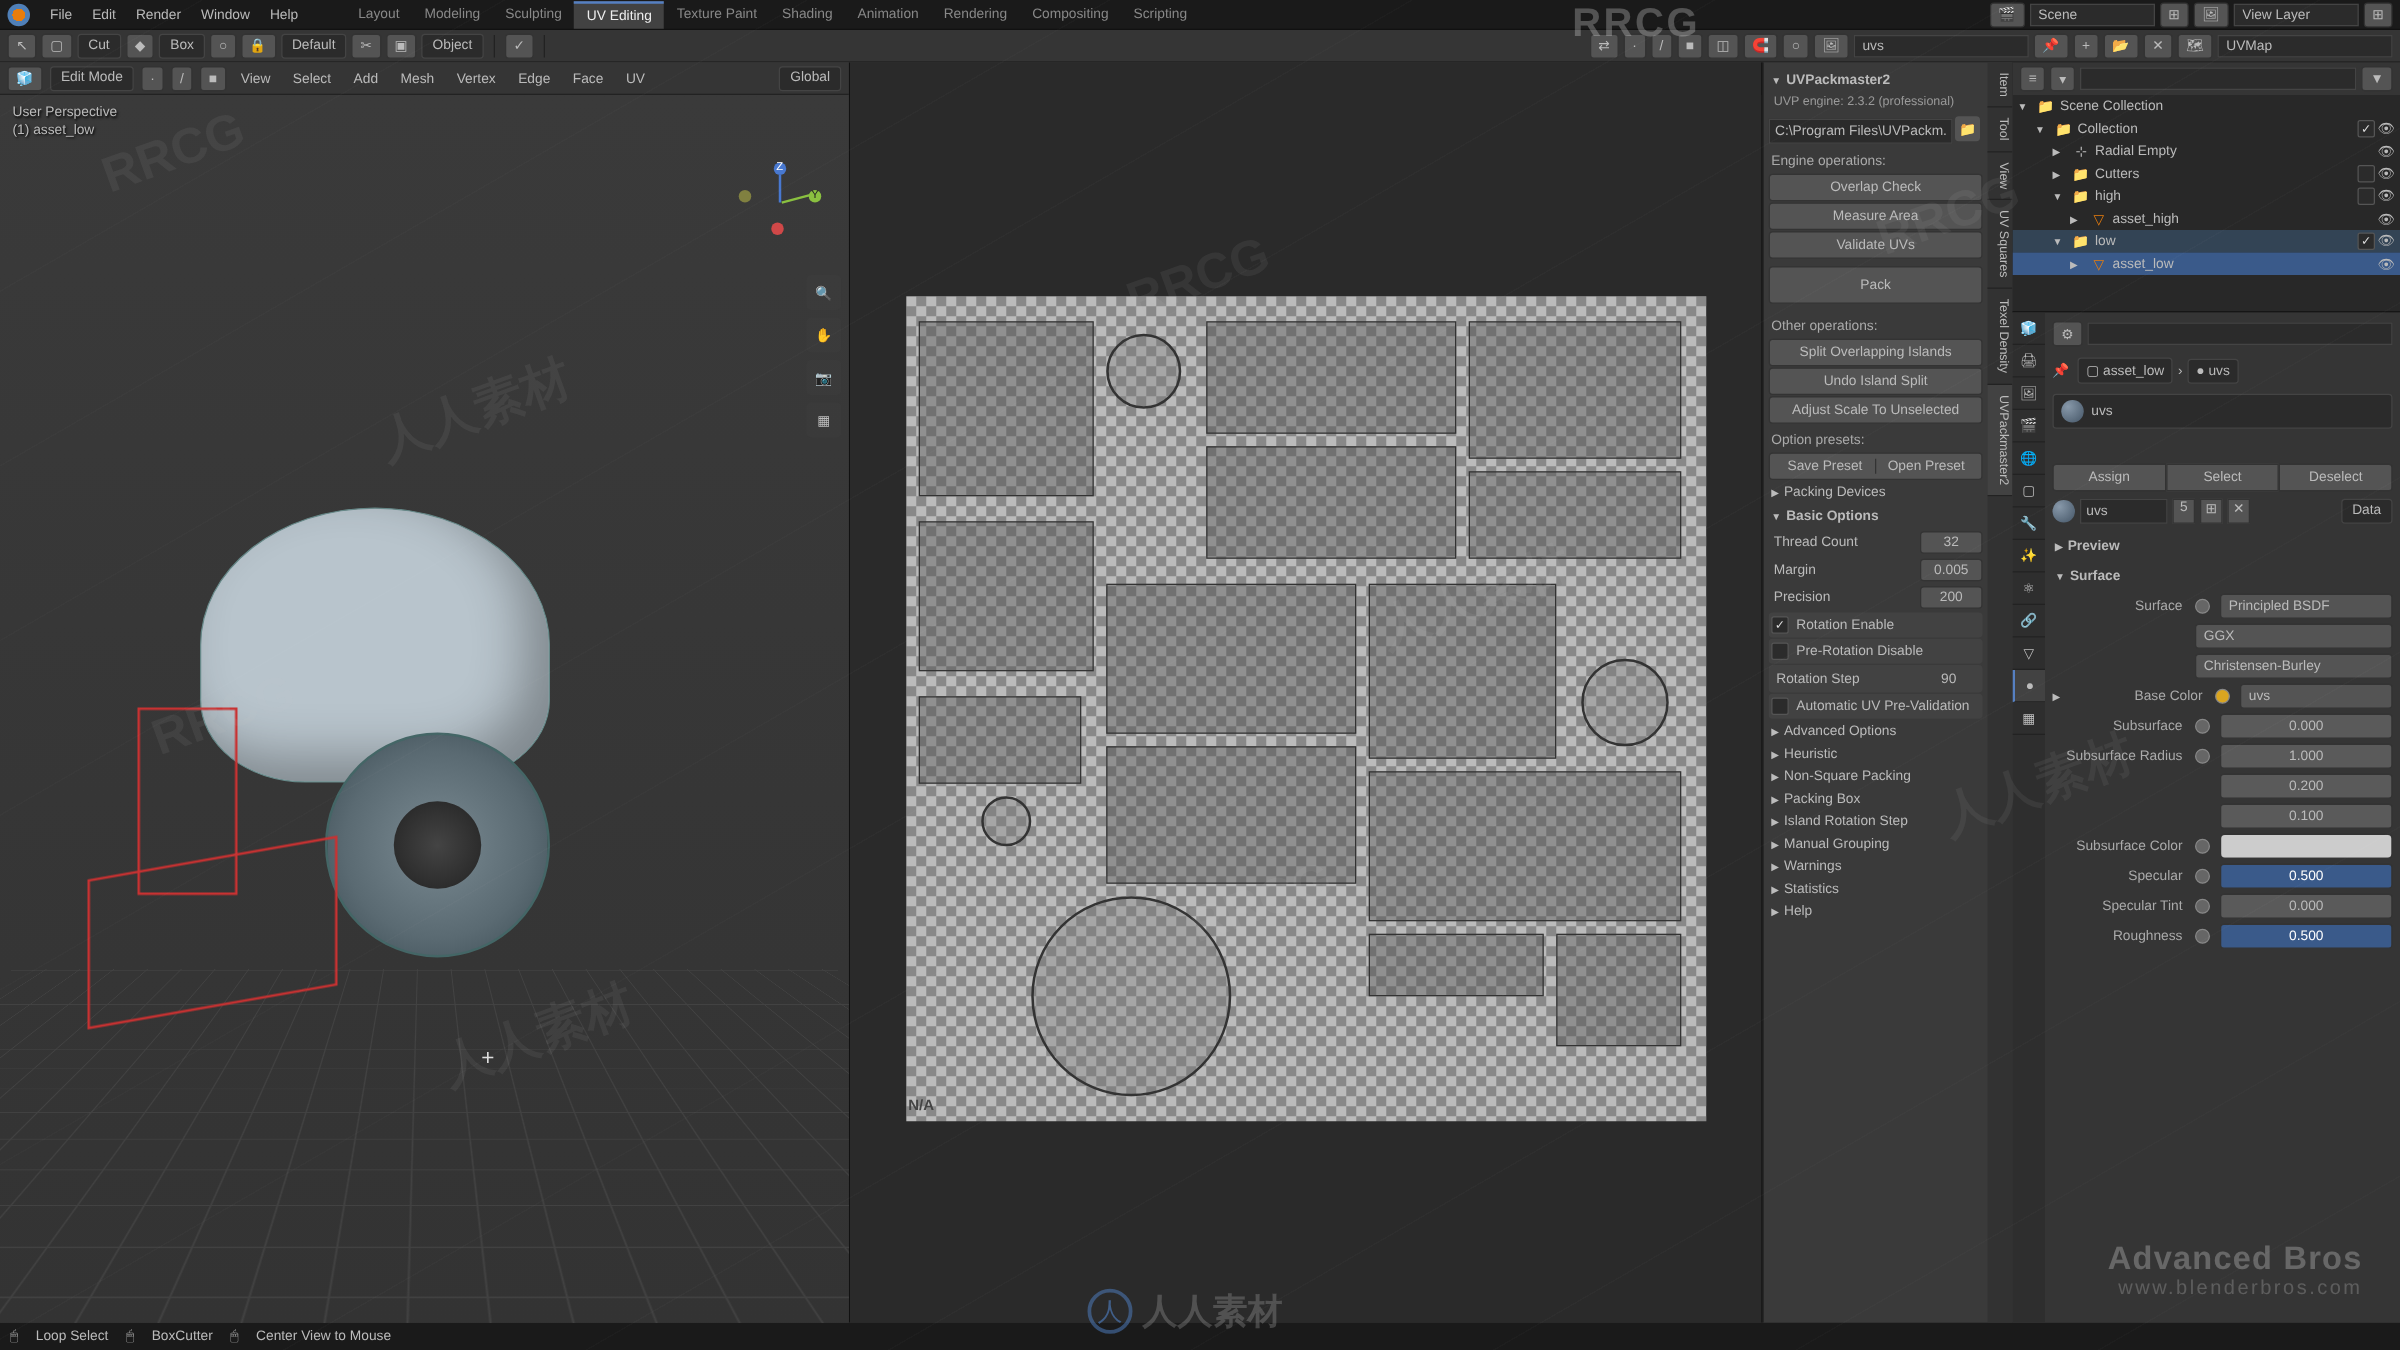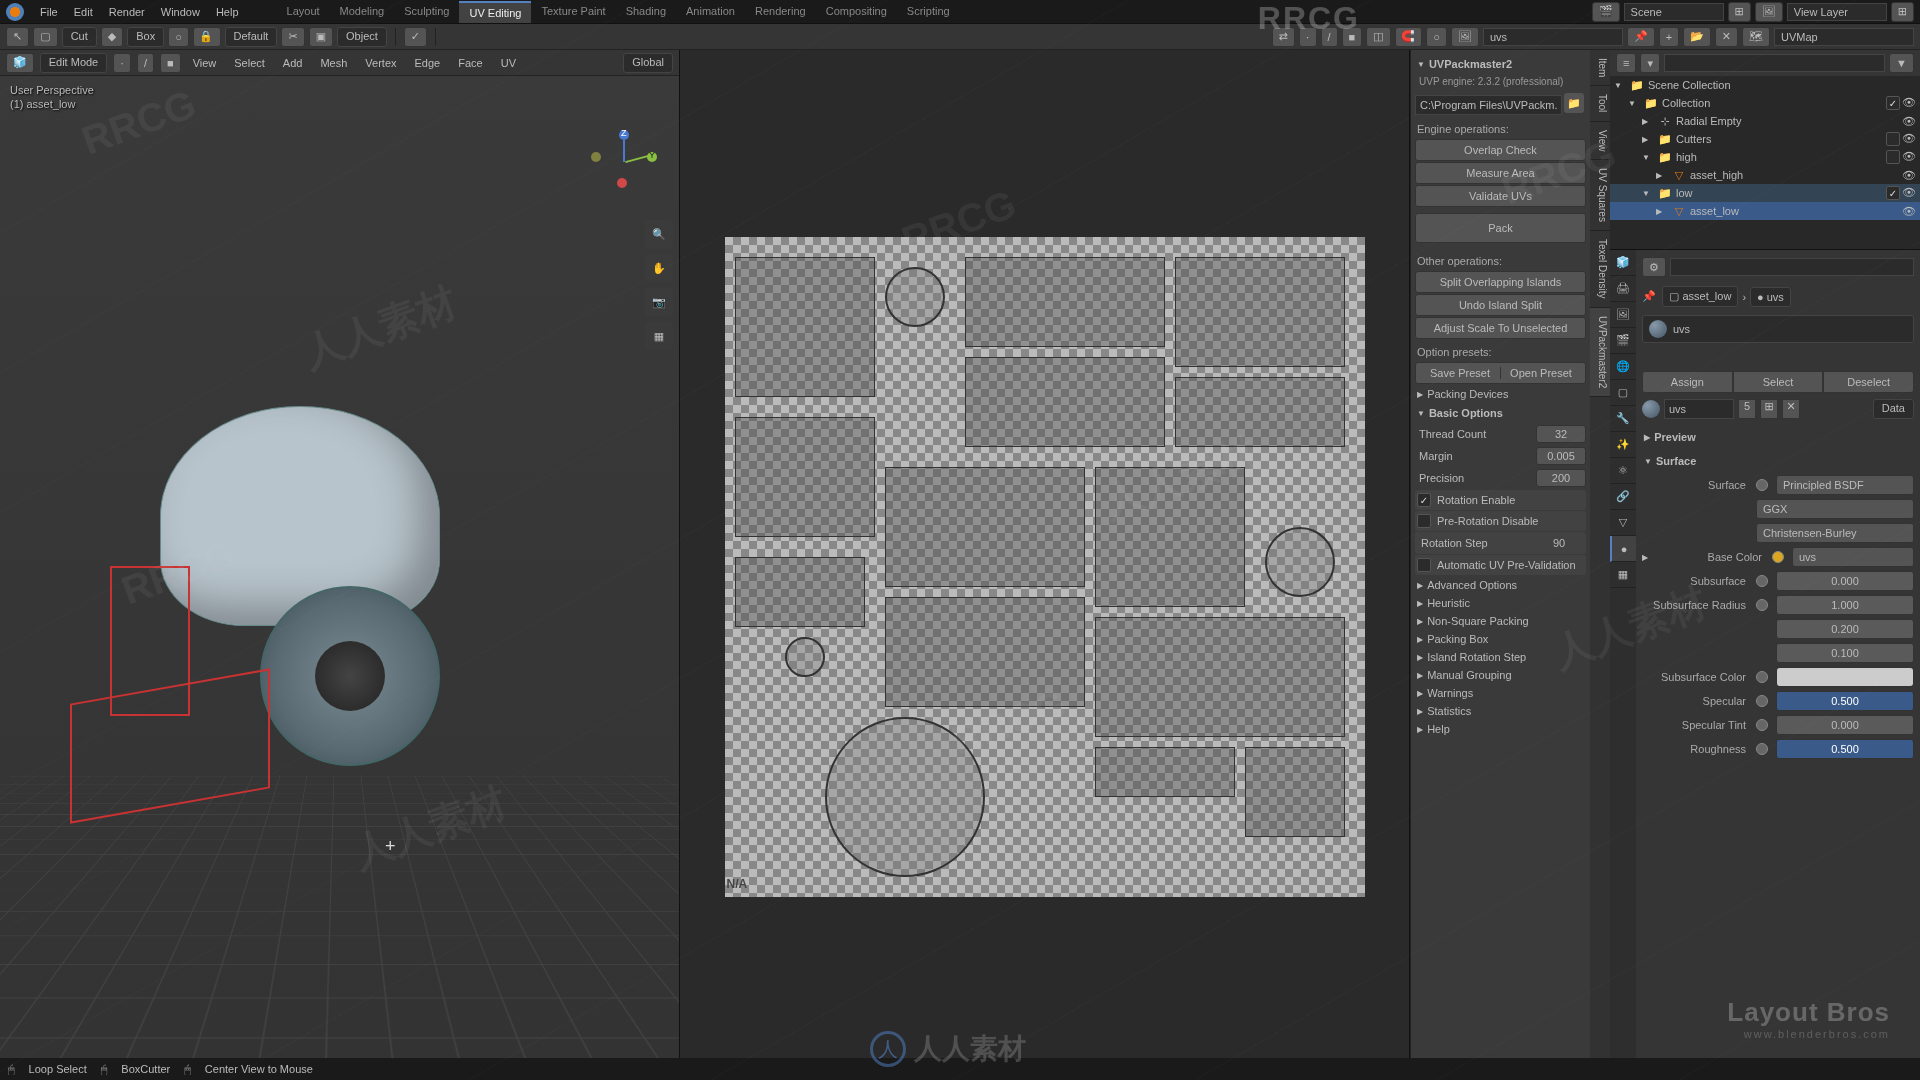--- a/index.html
+++ b/index.html
@@ -140,21 +140,21 @@
 
 
 .watermark { position: absolute; inset: 0; pointer-events: none; background: repeating-linear-gradient(-30deg, transparent 0, transparent 120px, rgba(255,255,255,0.02) 120px, rgba(255,255,255,0.02) 121px); }
 .wm-text { position: absolute; color: rgba(200,200,200,0.08); font-size: 40px; font-weight: bold; transform: rotate(-20deg); font-family: sans-serif; }
 .rrc-g { position: absolute; top: 0; right: 560px; font-size: 32px; font-weight: 900; color: rgba(255,255,255,0.25); letter-spacing: 2px; pointer-events: none; }
 .center-logo { position: absolute; bottom: 12px; left: 870px; display: flex; align-items: center; gap: 8px; pointer-events: none; }
 .center-logo-icon { width: 36px; height: 36px; border-radius: 50%; border: 3px solid rgba(80,130,200,0.5); display: flex; align-items: center; justify-content: center; font-size: 20px; color: rgba(80,130,200,0.6); }
 .center-logo-text { font-size: 28px; color: rgba(200,200,200,0.25); font-weight: bold; }
 .bb-logo { position: absolute; bottom: 40px; right: 30px; pointer-events: none; text-align: right; }
 .bb-logo-main { font-size: 26px; font-weight: 900; color: rgba(255,255,255,0.25); letter-spacing: 1px; }
-.bb-logo-sub { font-size: 11px; color: rgba(255,255,255,0.2); letter-spacing: 2px; }
+.bb-logo-sub { font-size: 16px; color: rgba(255,255,255,0.2); letter-spacing: 2px; }
 </style>
 </head>
 <body>
 
 <div class="top-menu">
   <div class="blender-icon"></div>
   <div class="menu-item">File</div>
   <div class="menu-item">Edit</div>
   <div class="menu-item">Render</div>
   <div class="menu-item">Window</div>
@@ -571,15 +571,15 @@
   <div class="wm-text" style="top:450px;left:1100px">人人素材</div>
   <div class="wm-text" style="top:700px;left:950px">RRCG</div>
   <div class="wm-text" style="top:150px;left:1500px">RRCG</div>
   <div class="wm-text" style="top:600px;left:1550px">人人素材</div>
 </div>
 <div class="center-logo">
   <div class="center-logo-icon">人</div>
   <div class="center-logo-text">人人素材</div>
 </div>
 <div class="bb-logo">
-  <div class="bb-logo-main">Layout Bros</div>
+  <div class="bb-logo-main">Advanced Bros</div>
   <div class="bb-logo-sub">www.blenderbros.com</div>
 </div>
 
 </body></html>

